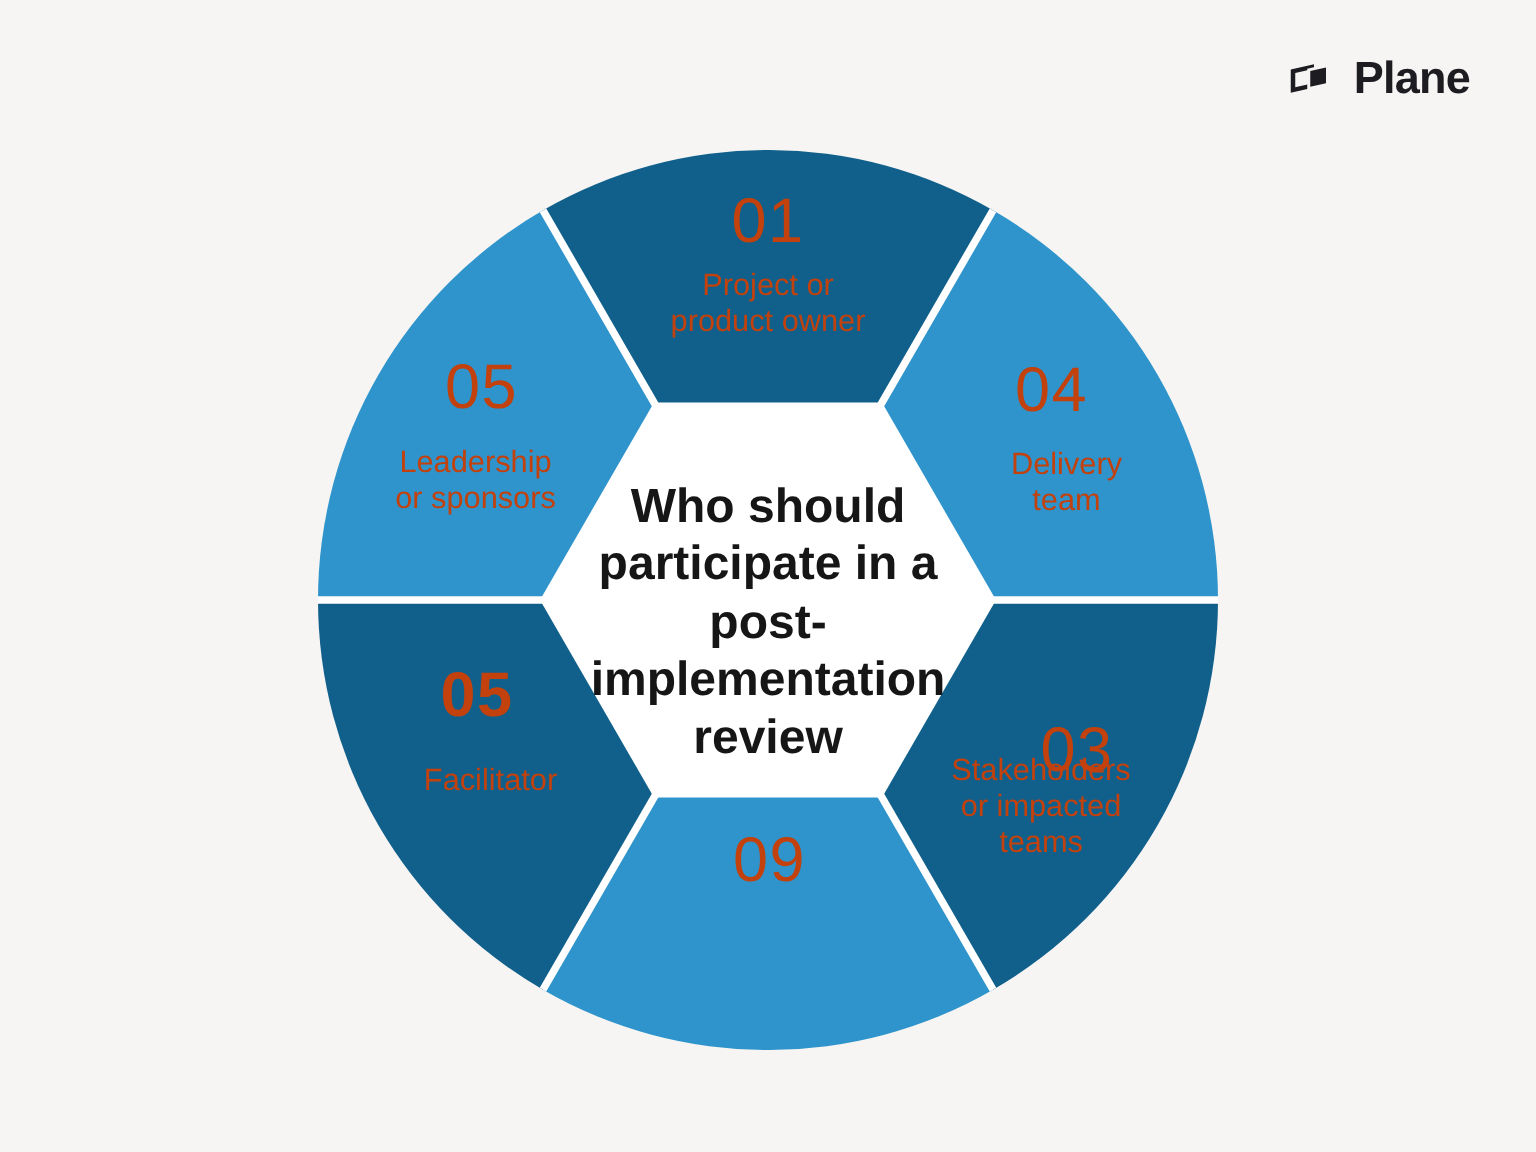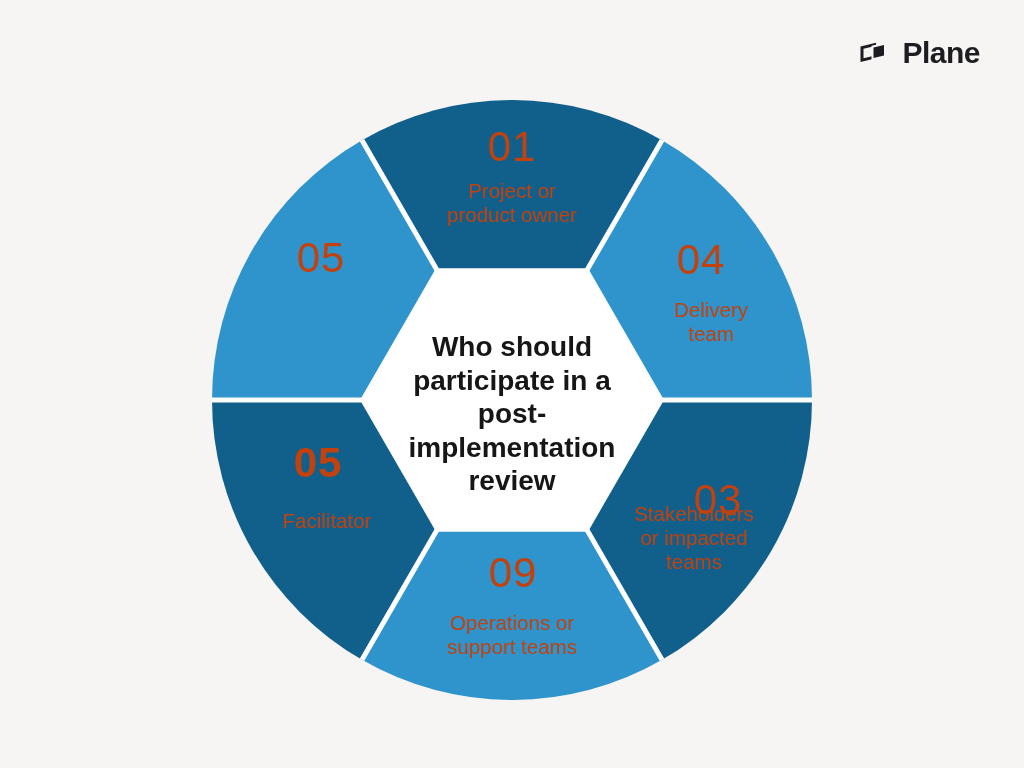--- a/index.html
+++ b/index.html
@@ -32,21 +32,21 @@
   .seg-number {
     font-size: 42px; line-height: 1; letter-spacing: 1px; font-weight: normal;
   }
   .seg-label {
     font-size: 20.5px; line-height: 1.18; font-weight: normal;
   }
   .center-title {
     position: absolute; left: 300px; top: 314px;
     transform: translate(-50%, -50%);
     width: 250px; text-align: center; white-space: pre-line;
-    font-size: 28px; line-height: 1.2; font-weight: bold; color: #161616;
+    font-size: 32px; line-height: 1.2; font-weight: bold; color: #161616;
   }
 </style>
 </head>
 <body>
 
 <div class="logo">
   <span style="display:inline-block; line-height:0;">
     <svg width="36" height="30" viewBox="0 0 36 30" aria-hidden="true">
       <g transform="translate(2,9) skewY(-13)">
         <rect x="2" y="1" width="12.5" height="12.5" fill="#f6f5f3" stroke="#1d1d21" stroke-width="3"></rect>
@@ -86,26 +86,26 @@
   <div class="seg-text seg-number" style="left:489px; top:160px;">04</div>
   <div class="seg-text seg-label" style="left:499px; top:222px;text-align:center;">Delivery
 team</div>
 
   <div class="seg-text seg-number" style="left:506px; top:364px;margin-top:36px;">03</div>
   <div class="seg-text seg-label" style="left:482px; top:438px;">Stakeholders
 or impacted
 teams</div>
 
   <div class="seg-text seg-number" style="left:301px; top:473px;">09</div>
-  <div class="seg-text seg-label" style="left:300px; top:535px;">Operations or
-support teams</div>
 
   <div class="seg-text seg-number" style="left:106px; top:363px;font-weight:bold;">05</div>
   <div class="seg-text seg-label" style="left:115px; top:421px;">Facilitator</div>
 
   <div class="seg-text seg-number" style="left:109px; top:158px;">05</div>
+  <div class="seg-text seg-label" style="left:105px; top:221px;">Leadership
+or sponsors</div>
 
   <div class="center-title">Who should
 participate in a
 post-
 implementation
 review</div>
 </div>
 
 </body></html>

